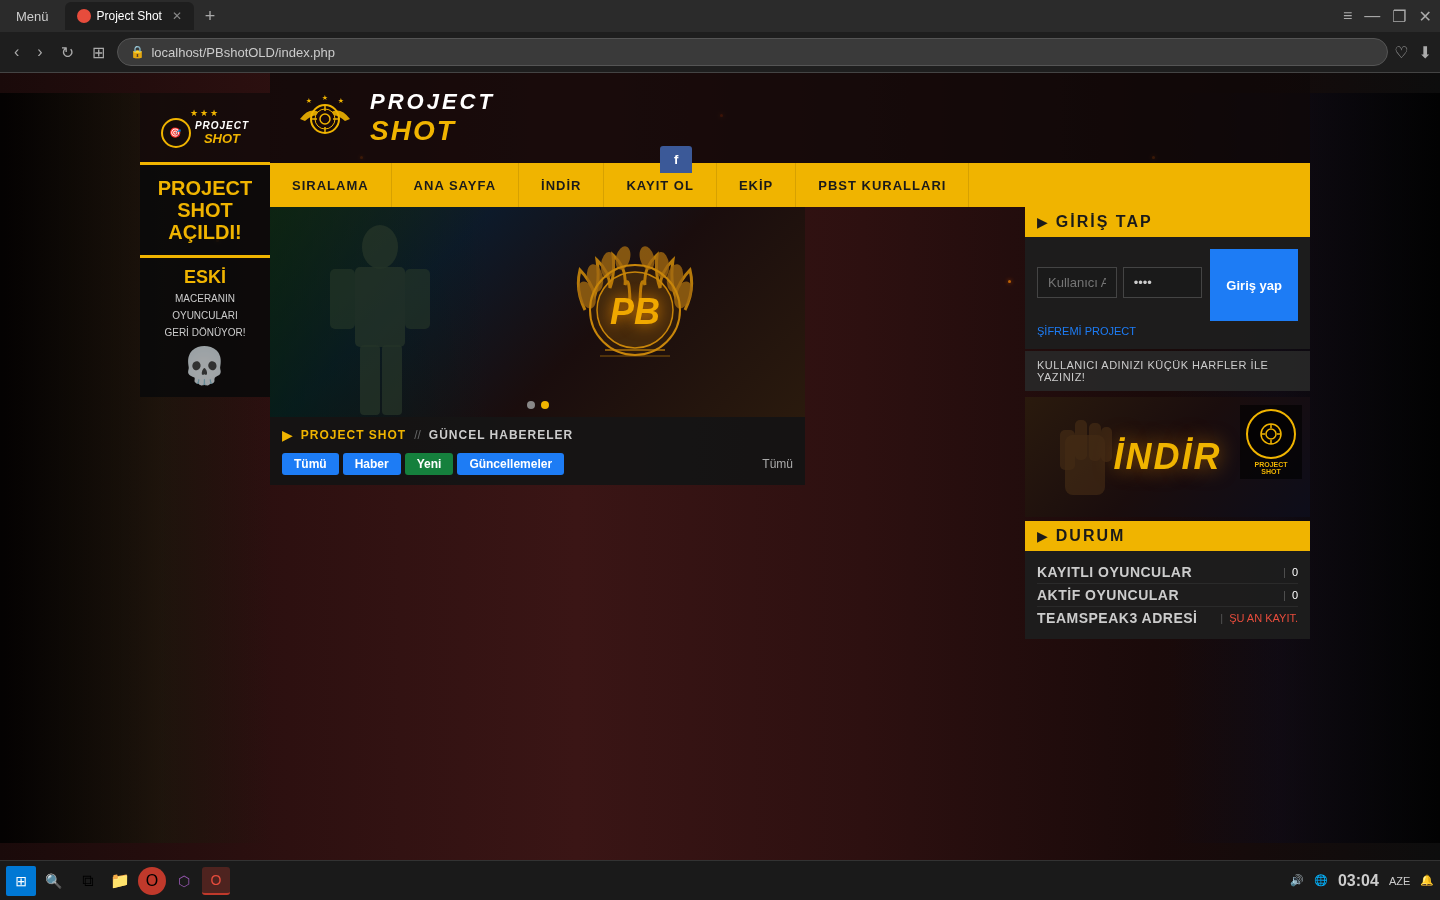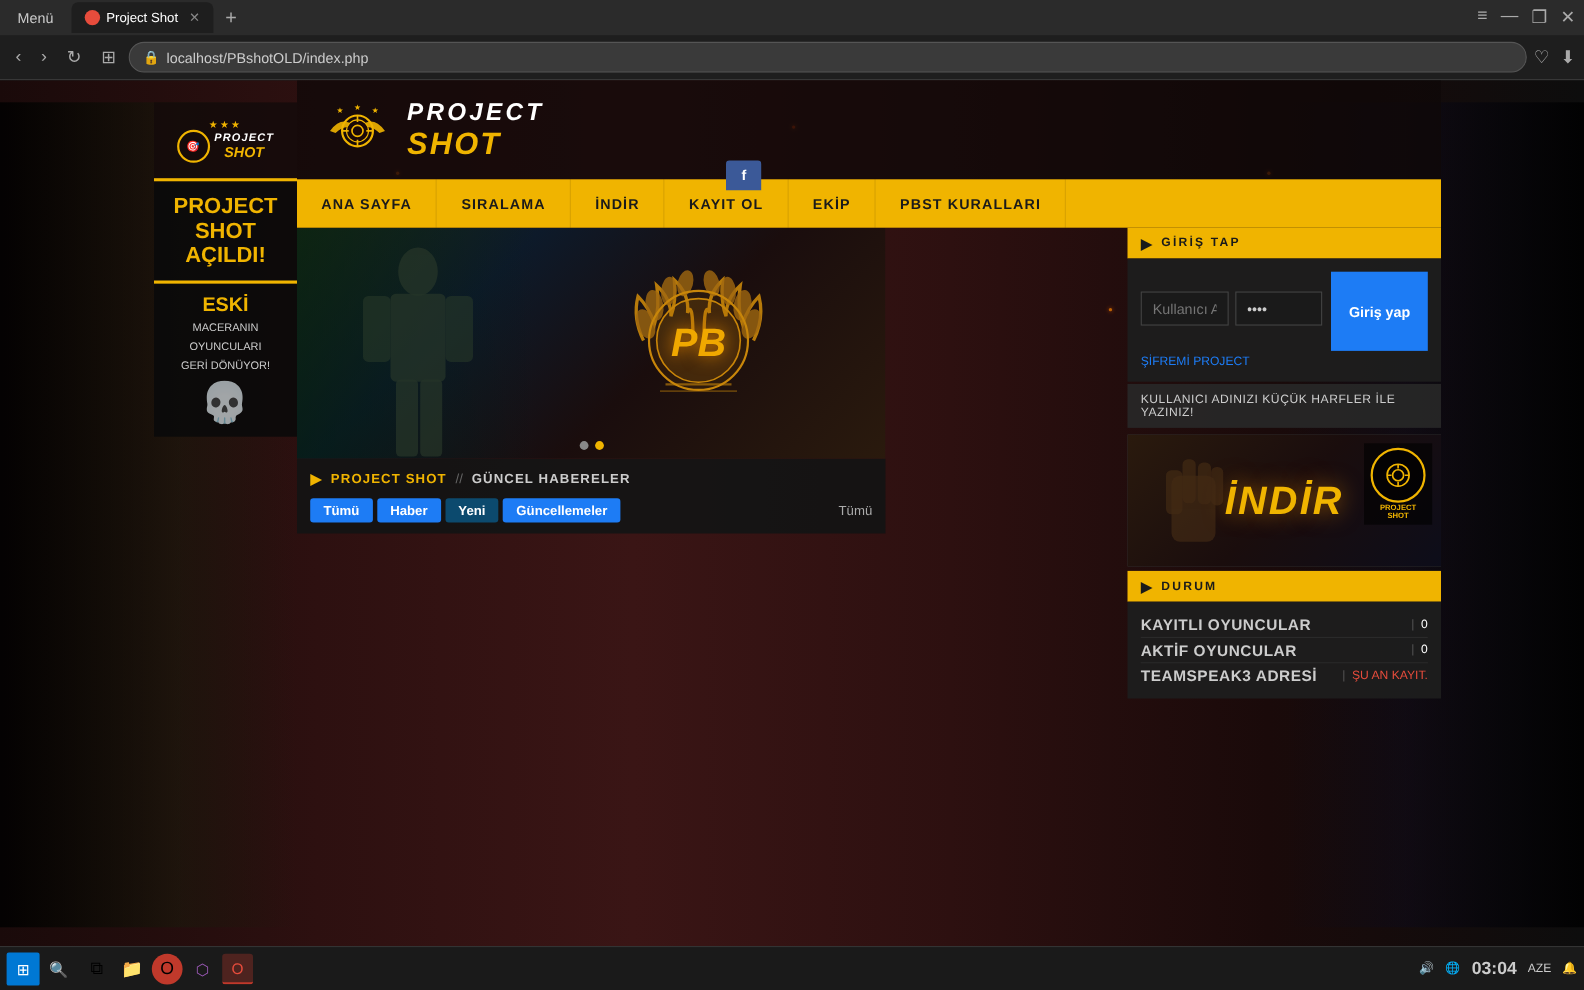--- a/index.html
+++ b/index.html
@@ -325,21 +325,21 @@
     }
     .filter-btn {
       padding: 4px 12px;
       border: none;
       font-size: 12px;
       font-weight: bold;
       cursor: pointer;
       border-radius: 3px;
     }
     .filter-btn.haber { background: #1d7cf5; color: #fff; }
-    .filter-btn.yeni { background: #0c4a6e; color: #fff; }
+    .filter-btn.yeni { background: #15803d; color: #fff; }
     .filter-btn.guncellemeler { background: #1d7cf5; color: #fff; }
     .filter-btn.tumuu { background: #1d7cf5; color: #fff; }
     .news-all-link {
       color: #aaa;
       font-size: 12px;
       cursor: pointer;
     }
 
     .panel-section {
       margin-bottom: 2px;
@@ -350,21 +350,21 @@
       display: flex;
       align-items: center;
       gap: 8px;
     }
     .panel-header-arrow {
       color: #1a1a1a;
       font-size: 14px;
     }
     .panel-header-text {
       color: #1a1a1a;
-      font-size: 11px;
+      font-size: 16px;
       font-weight: 900;
       letter-spacing: 2px;
       text-transform: uppercase;
     }
     .panel-body {
       background: rgba(30,30,30,0.95);
       padding: 12px;
     }
     .login-form input {
       width: 100%;
@@ -707,22 +707,22 @@
         <span class="logo-shot">SHOT</span>
       </div>
     </div>
   </div>
 
   <div class="fb-overlay">
     <button class="fb-btn">f</button>
   </div>
 
   <div style="position:absolute;left:270px;right:130px;top:90px;height:44px;background:#f0b400;z-index:4;display:flex;align-items:stretch;">
+    <a class="nav-item">SIRALAMA</a>
     <a class="nav-item">ANA SAYFA</a>
-    <a class="nav-item">SIRALAMA</a>
     <a class="nav-item">İNDİR</a>
     <a class="nav-item">KAYIT OL</a>
     <a class="nav-item">EKİP</a>
     <a class="nav-item">PBST KURALLARI</a>
   </div>
 
   <div style="position:absolute;left:270px;right:130px;top:134px;bottom:0;display:flex;z-index:3;">
 
     <div style="flex:1;display:flex;flex-direction:column;">
 

